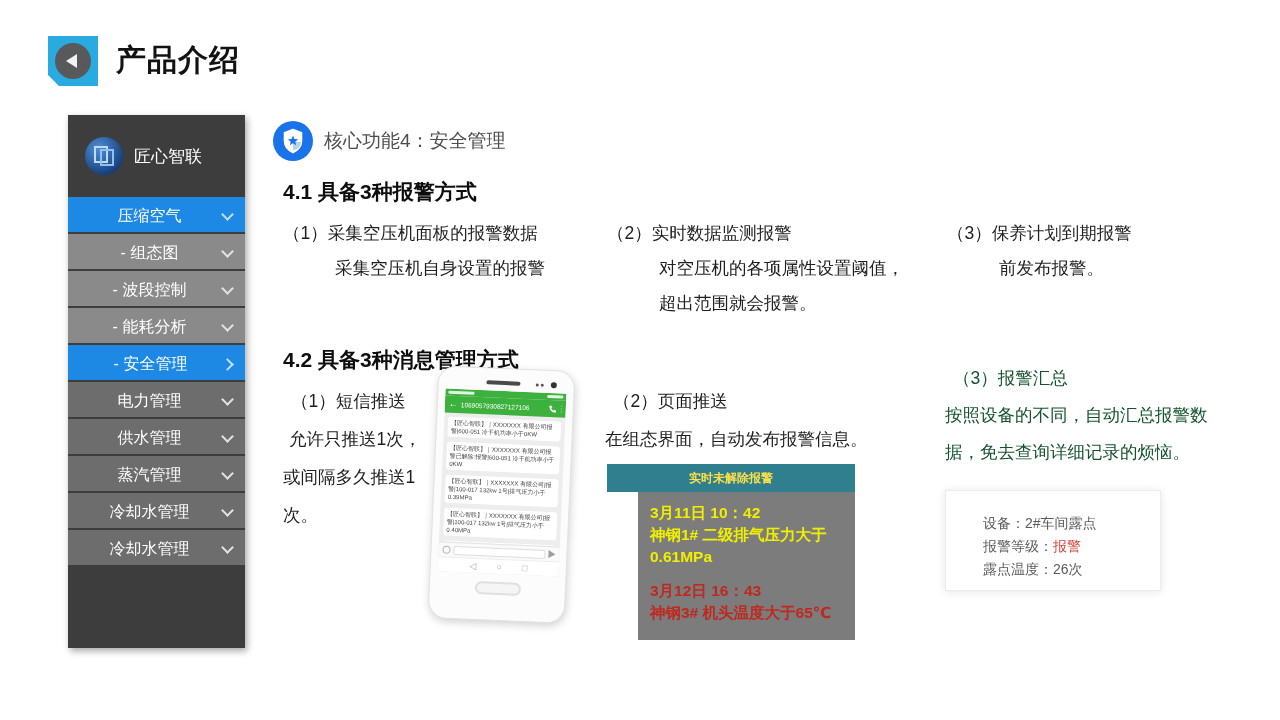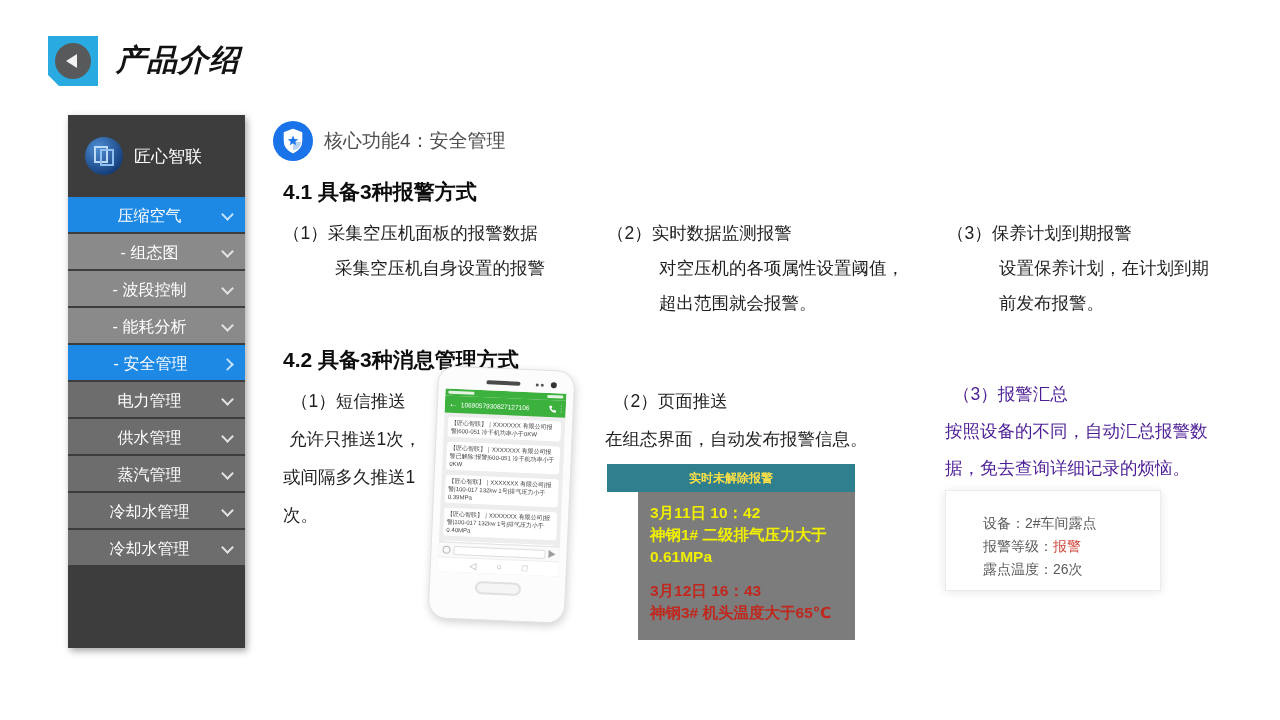--- a/index.html
+++ b/index.html
@@ -10,21 +10,21 @@
   }
   
   .hdr-badge { position:absolute; left:48px; top:36px; width:50px; height:50px;
     background:#29abe2; clip-path:polygon(0 0,100% 0,100% 100%,22% 100%,0 78%);
     display:flex; align-items:center; justify-content:center; }
   .hdr-circle { width:36px; height:36px; border-radius:50%; background:#58595b;
     display:flex; align-items:center; justify-content:center; }
   .hdr-tri { width:0; height:0; border-top:7px solid transparent; border-bottom:7px solid transparent;
     border-right:11px solid #f2f2f2; margin-right:3px; }
   .page-title { position:absolute; left:116px; top:40px; font-size:30px; font-weight:bold;
-    color:#121212; letter-spacing:1px;font-style:italic; }
+    color:#121212; letter-spacing:1px; }
 
   
   .sidebar { position:absolute; left:68px; top:115px; width:177px; height:533px;
     background:#3d3d3d; box-shadow:2px 3px 7px rgba(0,0,0,.35); }
   .side-logo { height:82px; display:flex; align-items:center; gap:10px; padding-left:16px; }
   .side-logo-text { color:#fff; font-size:17px; }
   .menu-item { height:35px; margin-bottom:2px; display:flex; align-items:center;
     padding:4px 13px 0 8px; color:#fff; font-size:16px; cursor:pointer; }
   .menu-item .lbl { flex:1; text-align:center; white-space:nowrap; }
   .mi-main   { background:#6d6d6d; }
@@ -49,22 +49,22 @@
 
   .sms-text { position:absolute; left:283px; top:382px; width:155px;
     font-size:17.5px; line-height:38px; color:#1f1f1f; }
   .sms-text .i0 { padding-left:8px; }
   .sms-text .i1 { padding-left:6px; }
 
   .pp-text { position:absolute; left:605px; top:382px; width:270px;
     font-size:17.5px; line-height:38px; color:#1f1f1f; }
   .pp-text .i0 { padding-left:8px; }
 
-  .sum-text { position:absolute; left:945px; top:376px; width:320px;
-    font-size:17.5px; line-height:37px; color:#4c1d95; }
+  .sum-text { position:absolute; left:945px; top:360px; width:320px;
+    font-size:17.5px; line-height:37px; color:#14532d; }
   .sum-text .i0 { padding-left:8px; }
 
   
   .alarm-panel { position:absolute; left:607px; top:464px; width:248px; }
   .ap-head { height:28px; background:#2f7f8e; color:#fde047; font-weight:bold;
     font-size:12px; text-align:center; line-height:28px; }
   .ap-body { background:#7c7c7c; padding:10px 12px 16px;margin-left:31px; }
   .ap-entry { font-size:15.5px; font-weight:bold; line-height:22px; }
   .ap-yellow { color:#f0ef00; }
   .ap-red { color:#c0281e; margin-top:12px; }
@@ -196,21 +196,20 @@
     <div><span>（1）</span><span>采集空压机面板的报警数据</span></div>
     <div class="cont">采集空压机自身设置的报警</div>
   </div>
   <div class="col">
     <div><span>（2）</span><span>实时数据监测报警</span></div>
     <div class="cont">对空压机的各项属性设置阈值，</div>
     <div class="cont">超出范围就会报警。</div>
   </div>
   <div class="col">
     <div><span>（3）</span><span>保养计划到期报警</span></div>
-    <div class="cont">设置保养计划，在计划到期</div>
     <div class="cont">前发布报警。</div>
   </div>
 </div>
 
 <div class="sec-title t42">4.2 具备3种消息管理方式</div>
 
 <div class="sms-text">
   <div class="i0">（1）短信推送</div>
   <div class="i1">允许只推送1次，</div>
   <div>或间隔多久推送1</div>

